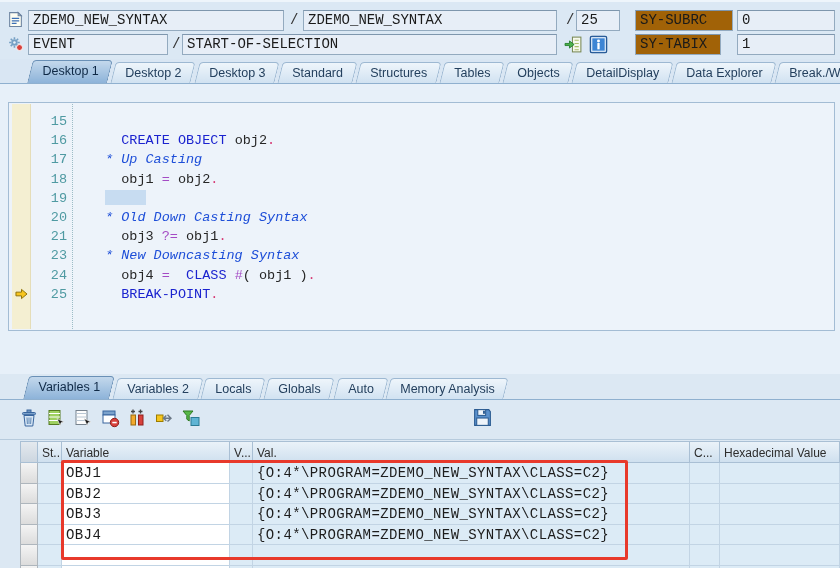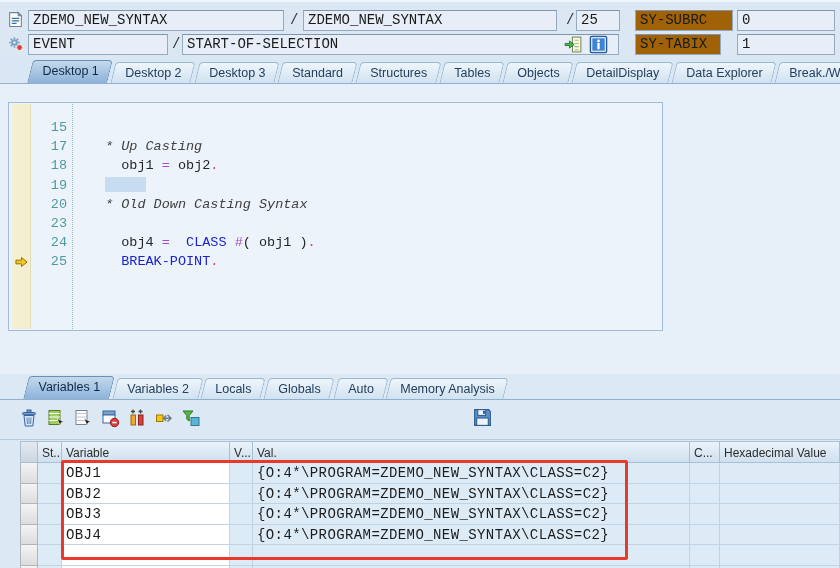--- a/index.html
+++ b/index.html
@@ -21,50 +21,50 @@
   .f-program{left:28px;top:8px;width:256px}
   .s1{left:290px;top:10px}
   .f-include{left:303px;top:8px;width:254px}
   .s2{left:566px;top:10px}
   .f-line{left:576px;top:8px;width:44px}
   .f-subrc-l{left:635px;top:8px;width:98px}
   .f-subrc-v{left:737px;top:8px;width:98px}
   .ic-event{left:7px;top:33px}
   .f-event{left:28px;top:32px;width:140px}
   .s3{left:172px;top:34px}
-  .f-eventname{left:182px;top:32px;width:437px}
+  .f-eventname{left:182px;top:32px;width:375px}
   .ic-goto{left:564px;top:33px}
   .ic-info{left:589px;top:33px}
   .f-tabix-l{left:635px;top:32px;width:86px}
   .f-tabix-v{left:737px;top:32px;width:98px}
 
   
   .tabstrip{position:absolute;display:flex;align-items:flex-end;box-sizing:border-box;width:840px;left:0}
   .top-tabs{top:57px;height:25px;padding-left:30px;border-bottom:1px solid #8fb0cf}
   .tab{position:relative;height:21px;margin-right:3px;transform:skewX(-14deg);
        background:linear-gradient(#eef5fb,#d1e2f1);border:1px solid #9db8d2;border-bottom:none;
        border-radius:4px 4px 0 0;box-sizing:border-box;cursor:default;flex:none}
   .tab .lbl{display:block;transform:skewX(14deg);font-size:12.5px;color:#24405e;
        padding:3px 11px 0;white-space:nowrap}
   .tab.active{height:23px;background:linear-gradient(#c3d8ec,#8db3d9);border-color:#6a90b6}
   .tab.active .lbl{color:#0f2946}
 
   
   .upper-panel{position:absolute;left:0;top:82px;width:840px;height:290px;background:#e7f0f9}
-  .editor{position:absolute;left:8px;top:18px;width:655px;height:229px;background:#edf3fa;
-          border:1px solid #a3bcd4;box-sizing:border-box;padding-top:15px;overflow:hidden}
+  .editor{position:absolute;left:8px;top:18px;width:827px;height:229px;background:#edf3fa;
+          border:1px solid #a3bcd4;box-sizing:border-box;padding-top:9px;overflow:hidden}
   .gutter-bg{position:absolute;left:3px;top:1px;bottom:1px;width:18px;background:#f4efd2;
              border-right:1px solid #e5ddb8}
   .numline{position:absolute;left:63px;top:1px;bottom:1px;border-right:1px dotted #9cbcc6}
   .code-row{position:relative;display:flex;height:19.2px;font:13.5px "Liberation Mono",monospace;white-space:pre}
   .cr-arrow{width:18px;margin-left:3px;flex:none;display:flex;align-items:center;justify-content:center}
   .cr-num{width:42px;flex:none;text-align:right;padding-right:5px;color:#4f9aa2;
           line-height:19.2px;box-sizing:border-box}
   .cr-text{padding-left:33px;line-height:19.2px}
-  .kw{color:#1b23cf}.id{color:#262626}.cm{color:#404040;font-style:italic}
+  .kw{color:#1b23cf}.id{color:#262626}.cm{color:#1d4ed8;font-style:italic}
   .op{color:#a44bc4}.pt{color:#d63a74}
   .selbox{display:inline-block;width:41px;height:15px;background:#c7dcf1;vertical-align:-3px}
 
   
   .lower-panel{position:absolute;left:0;top:372px;width:840px;height:196px;background:#dce8f3}
   .var-tabs{position:absolute;top:0;height:26px;padding-left:26px;border-bottom:1px solid #8fb0cf}
   .toolbar{position:absolute;left:0;top:26px;width:840px;height:40px;
            border-bottom:1px solid #b7cbdd;box-sizing:border-box}
   .tb-icons{position:absolute;left:18px;top:7px;display:flex;gap:5px}
   .tbtn{width:22px;height:22px;display:flex;align-items:center;justify-content:center}
@@ -174,25 +174,27 @@
         <span class="lbl">Break./Wa</span>
       </div>
     </div>
 
   <div class="upper-panel">
     <div class="editor">
       <div class="gutter-bg"></div>
       <div class="numline"></div>
       <div id="code-lines">
           <div class="code-row"><span class="cr-arrow"></span><span class="cr-num">15</span><span class="cr-text"></span></div>
+          <div class="code-row"><span class="cr-arrow"></span><span class="cr-num">16</span><span class="cr-text"><span class="id">  </span><span class="kw">CREATE OBJECT</span><span class="id"> obj2</span><span class="pt">.</span></span></div>
           <div class="code-row"><span class="cr-arrow"></span><span class="cr-num">17</span><span class="cr-text"><span class="cm">* Up Casting</span></span></div>
           <div class="code-row"><span class="cr-arrow"></span><span class="cr-num">18</span><span class="cr-text"><span class="id">  obj1 </span><span class="op">=</span><span class="id"> obj2</span><span class="pt">.</span></span></div>
           <div class="code-row"><span class="cr-arrow"></span><span class="cr-num">19</span><span class="cr-text"><span class="selbox"></span></span></div>
           <div class="code-row"><span class="cr-arrow"></span><span class="cr-num">20</span><span class="cr-text"><span class="cm">* Old Down Casting Syntax</span></span></div>
-          <div class="code-row"><span class="cr-arrow"></span><span class="cr-num">23</span></div>
+          <div class="code-row"><span class="cr-arrow"></span><span class="cr-num">21</span><span class="cr-text"><span class="id">  obj3 </span><span class="op">?=</span><span class="id"> obj1</span><span class="pt">.</span></span></div>
+          <div class="code-row"><span class="cr-arrow"></span><span class="cr-num">23</span><span class="cr-text"><span class="cm">* New Downcasting Syntax</span></span></div>
           <div class="code-row"><span class="cr-arrow"></span><span class="cr-num">24</span><span class="cr-text"><span class="id">  obj4 </span><span class="op">=</span><span class="id">  </span><span class="kw">CLASS</span><span class="id"> </span><span class="op">#</span><span class="id">( obj1 )</span><span class="pt">.</span></span></div>
           <div class="code-row"><span class="cr-arrow"><svg viewBox="0 0 14 13" width="13" height="12">
                 <path d="M1 4.5h6V1.5L13 6.5 7 11.5V8.5H1z" fill="#f7c51e" stroke="#8a6d00"></path>
               </svg></span><span class="cr-num">25</span><span class="cr-text"><span class="id">  </span><span class="kw">BREAK-POINT</span><span class="pt">.</span></span></div>
         </div>
     </div>
   </div>
 
   <div class="lower-panel">
     <div class="tabstrip var-tabs" id="var-tabs">

